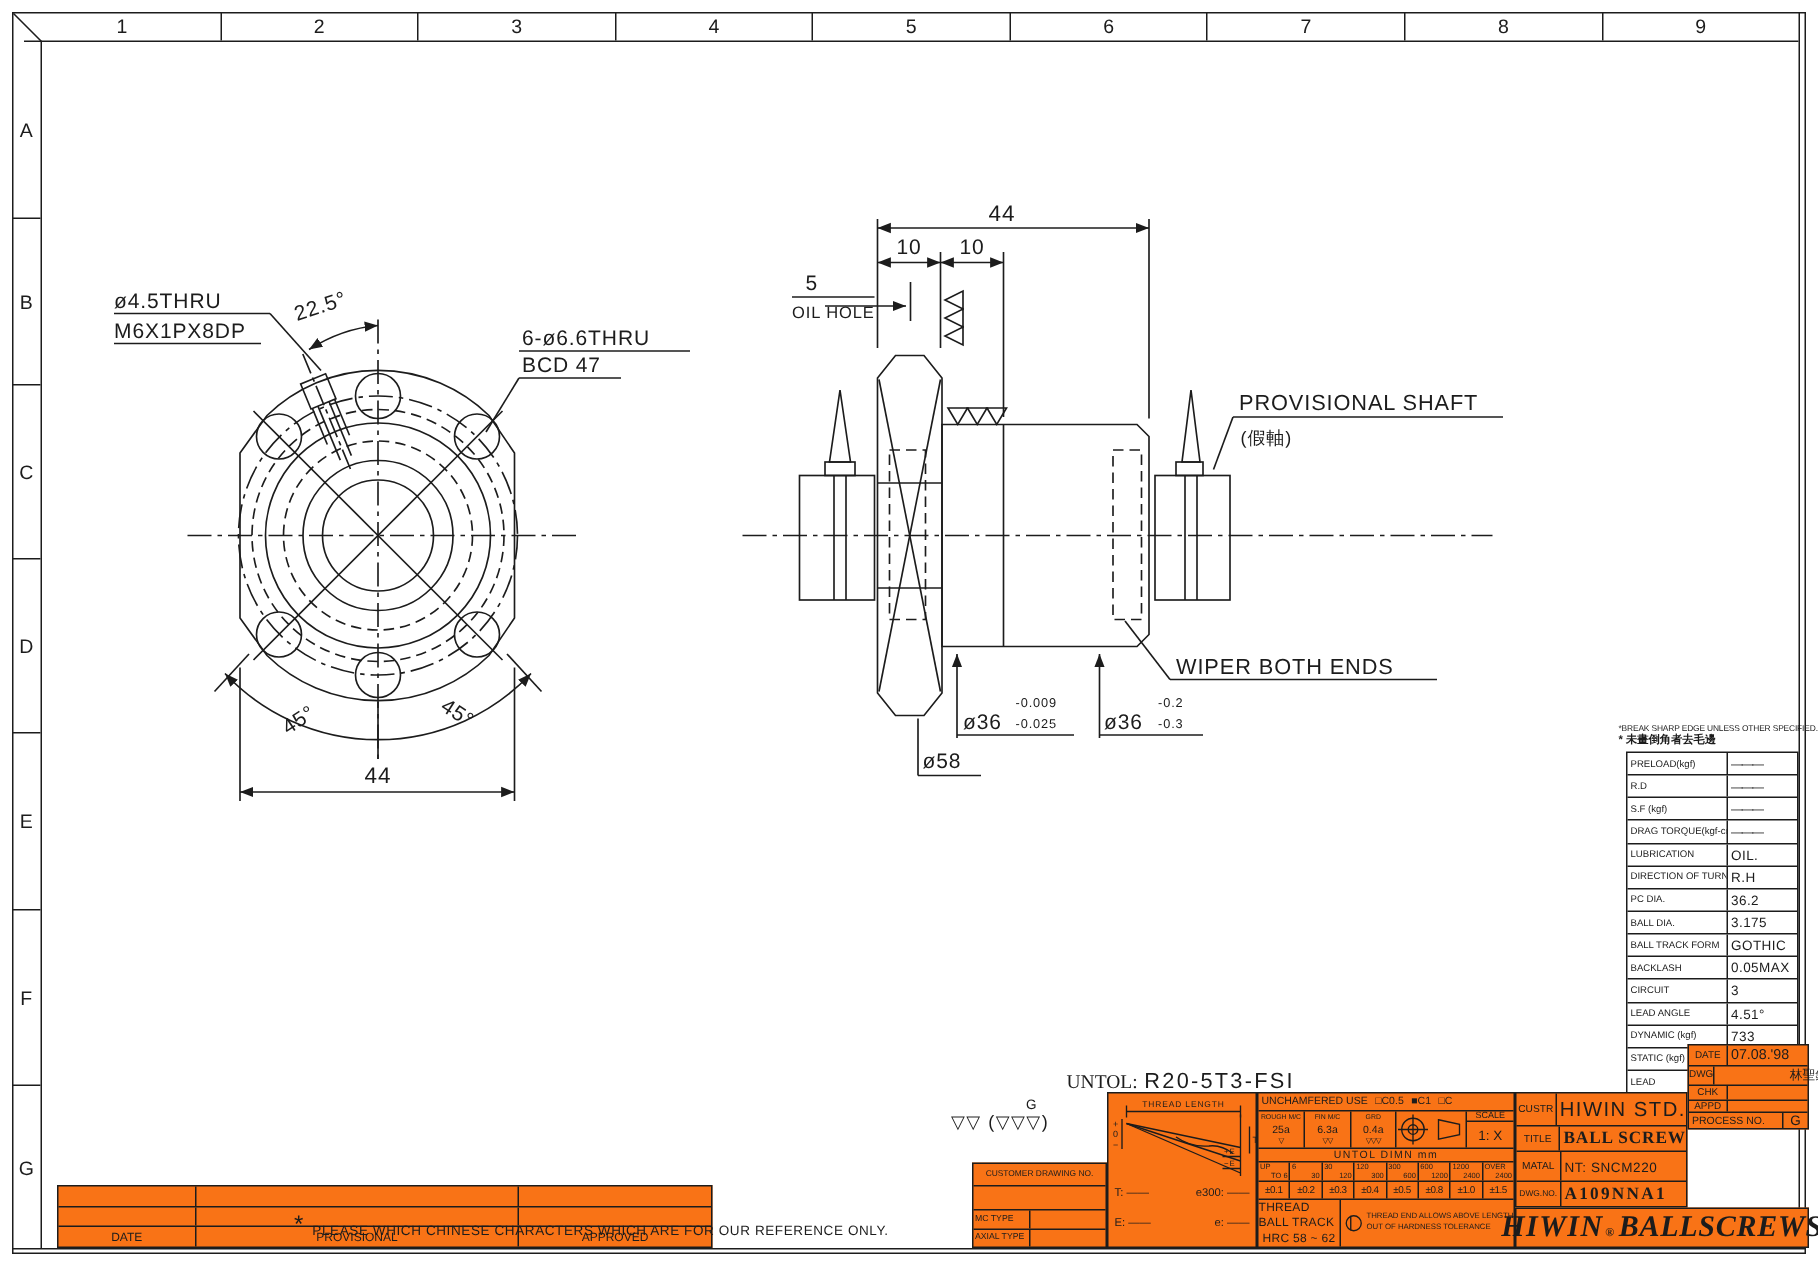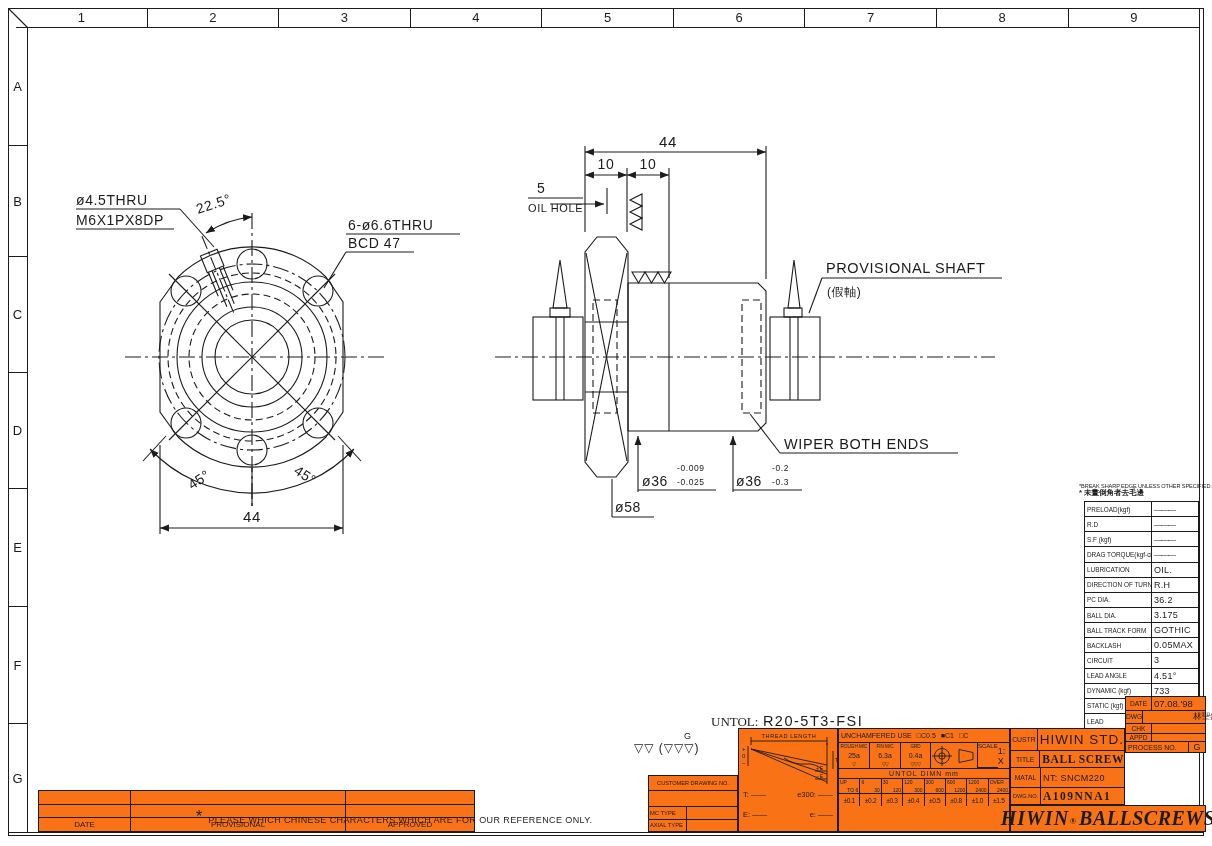--- a/index.html
+++ b/index.html
@@ -63,21 +63,21 @@
 
   
   .tol-box{left:838px;top:728px;width:172px;height:104px;display:flex;flex-direction:column;}
   .tol-r1{height:13px;display:flex;align-items:center;font-size:7px;white-space:nowrap;padding-left:2px;gap:5px;}
   .tol-r2{height:26px;display:flex;border-top:1px solid #1c1c1c;box-sizing:border-box;}
   .tol-r2 .fc{border-right:1px solid #1c1c1c;box-sizing:border-box;display:flex;flex-direction:column;align-items:center;justify-content:space-between;padding:1px 0;}
   .fc .h{font-size:4.6px;white-space:nowrap;}
   .fc .v{font-size:7px;line-height:1;}
   .fc .t{font-size:5px;line-height:1;letter-spacing:-0.5px;}
   .tol-r2 .sym{border-right:1px solid #1c1c1c;box-sizing:border-box;display:flex;align-items:center;justify-content:center;}
-  .tol-r2 .scale{display:flex;}
+  .tol-r2 .scale{display:flex;flex-direction:column;}
   .scale .sh{font-size:6px;text-align:center;border-bottom:1px solid #1c1c1c;}
   .scale .sv2{flex:1;font-size:9px;display:flex;align-items:center;justify-content:center;}
   .tol-r3{height:10px;border-top:1px solid #1c1c1c;box-sizing:border-box;font-size:7px;display:flex;align-items:center;justify-content:center;letter-spacing:1px;}
   .tol-r4{height:15px;border-top:1px solid #1c1c1c;box-sizing:border-box;display:flex;}
   .rcell{flex:1;border-right:1px solid #1c1c1c;box-sizing:border-box;position:relative;font-size:5px;}
   .rcell:last-child,.tol-r2 .scale{border-right:none;}
   .rcell .rt{position:absolute;left:1px;top:0;}
   .rcell .rb{position:absolute;right:1px;bottom:0;}
   .tol-r5{height:13px;border-top:1px solid #1c1c1c;box-sizing:border-box;display:flex;}
   .tcell{flex:1;border-right:1px solid #1c1c1c;box-sizing:border-box;font-size:6.6px;display:flex;align-items:center;justify-content:center;letter-spacing:-0.3px;}
@@ -504,20 +504,36 @@
     <div class="tol-r5">
       <div class="tcell">±0.1</div>
       <div class="tcell">±0.2</div>
       <div class="tcell">±0.3</div>
       <div class="tcell">±0.4</div>
       <div class="tcell">±0.5</div>
       <div class="tcell">±0.8</div>
       <div class="tcell">±1.0</div>
       <div class="tcell">±1.5</div>
     </div>
+    <div class="tol-r6">
+      <div class="hrc">
+        <span>THREAD BALL TRACK</span>
+        <span>HRC 58 ~ 62</span>
+      </div>
+      <div class="tend">
+        <svg width="13" height="13" viewBox="0 0 13 13">
+          <circle cx="6.5" cy="6.5" r="5" stroke="#1c1c1c" fill="none" stroke-width="0.9"></circle>
+          <line x1="4.5" y1="1.8" x2="4.5" y2="11.2" stroke="#1c1c1c" stroke-width="0.9"></line>
+        </svg>
+        <div class="txt">
+          <div>THREAD END ALLOWS ABOVE LENGTH</div>
+          <div>OUT OF HARDNESS TOLERANCE</div>
+        </div>
+      </div>
+    </div>
   </div>
 
   <div class="abs tb info-box">
     <div class="row first" style="height:22px">
       <div class="lbl">CUSTR</div>
       <div class="val v-custr">HIWIN STD.</div>
     </div>
     <div class="row" style="height:17px">
       <div class="lbl">TITLE</div>
       <div class="val v-title">BALL SCREW</div>

